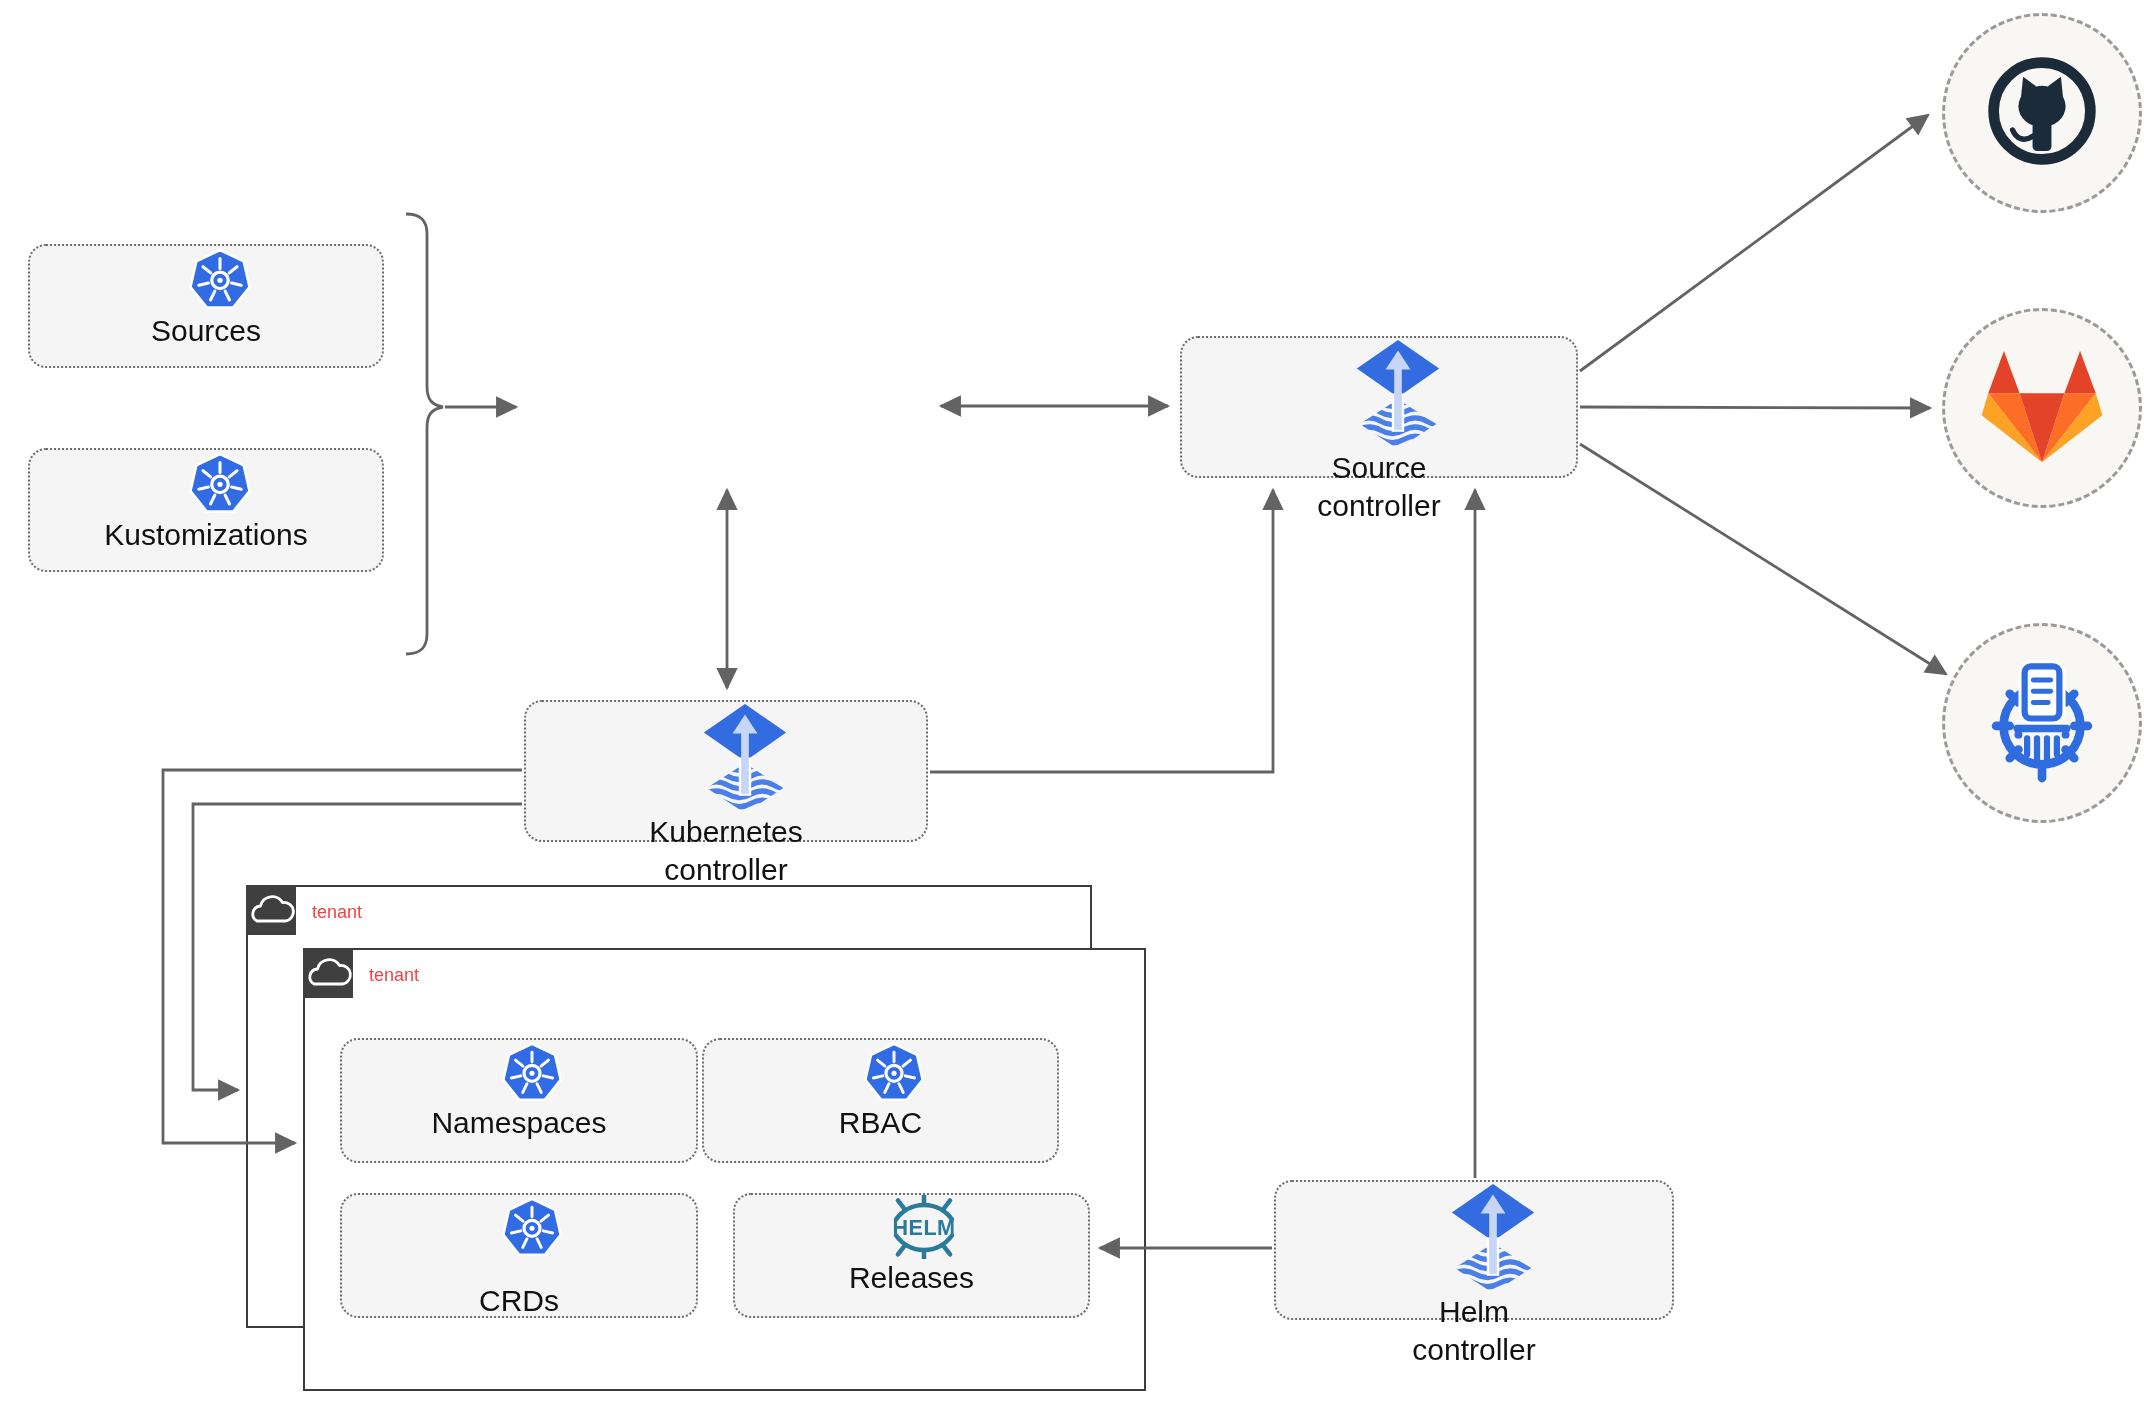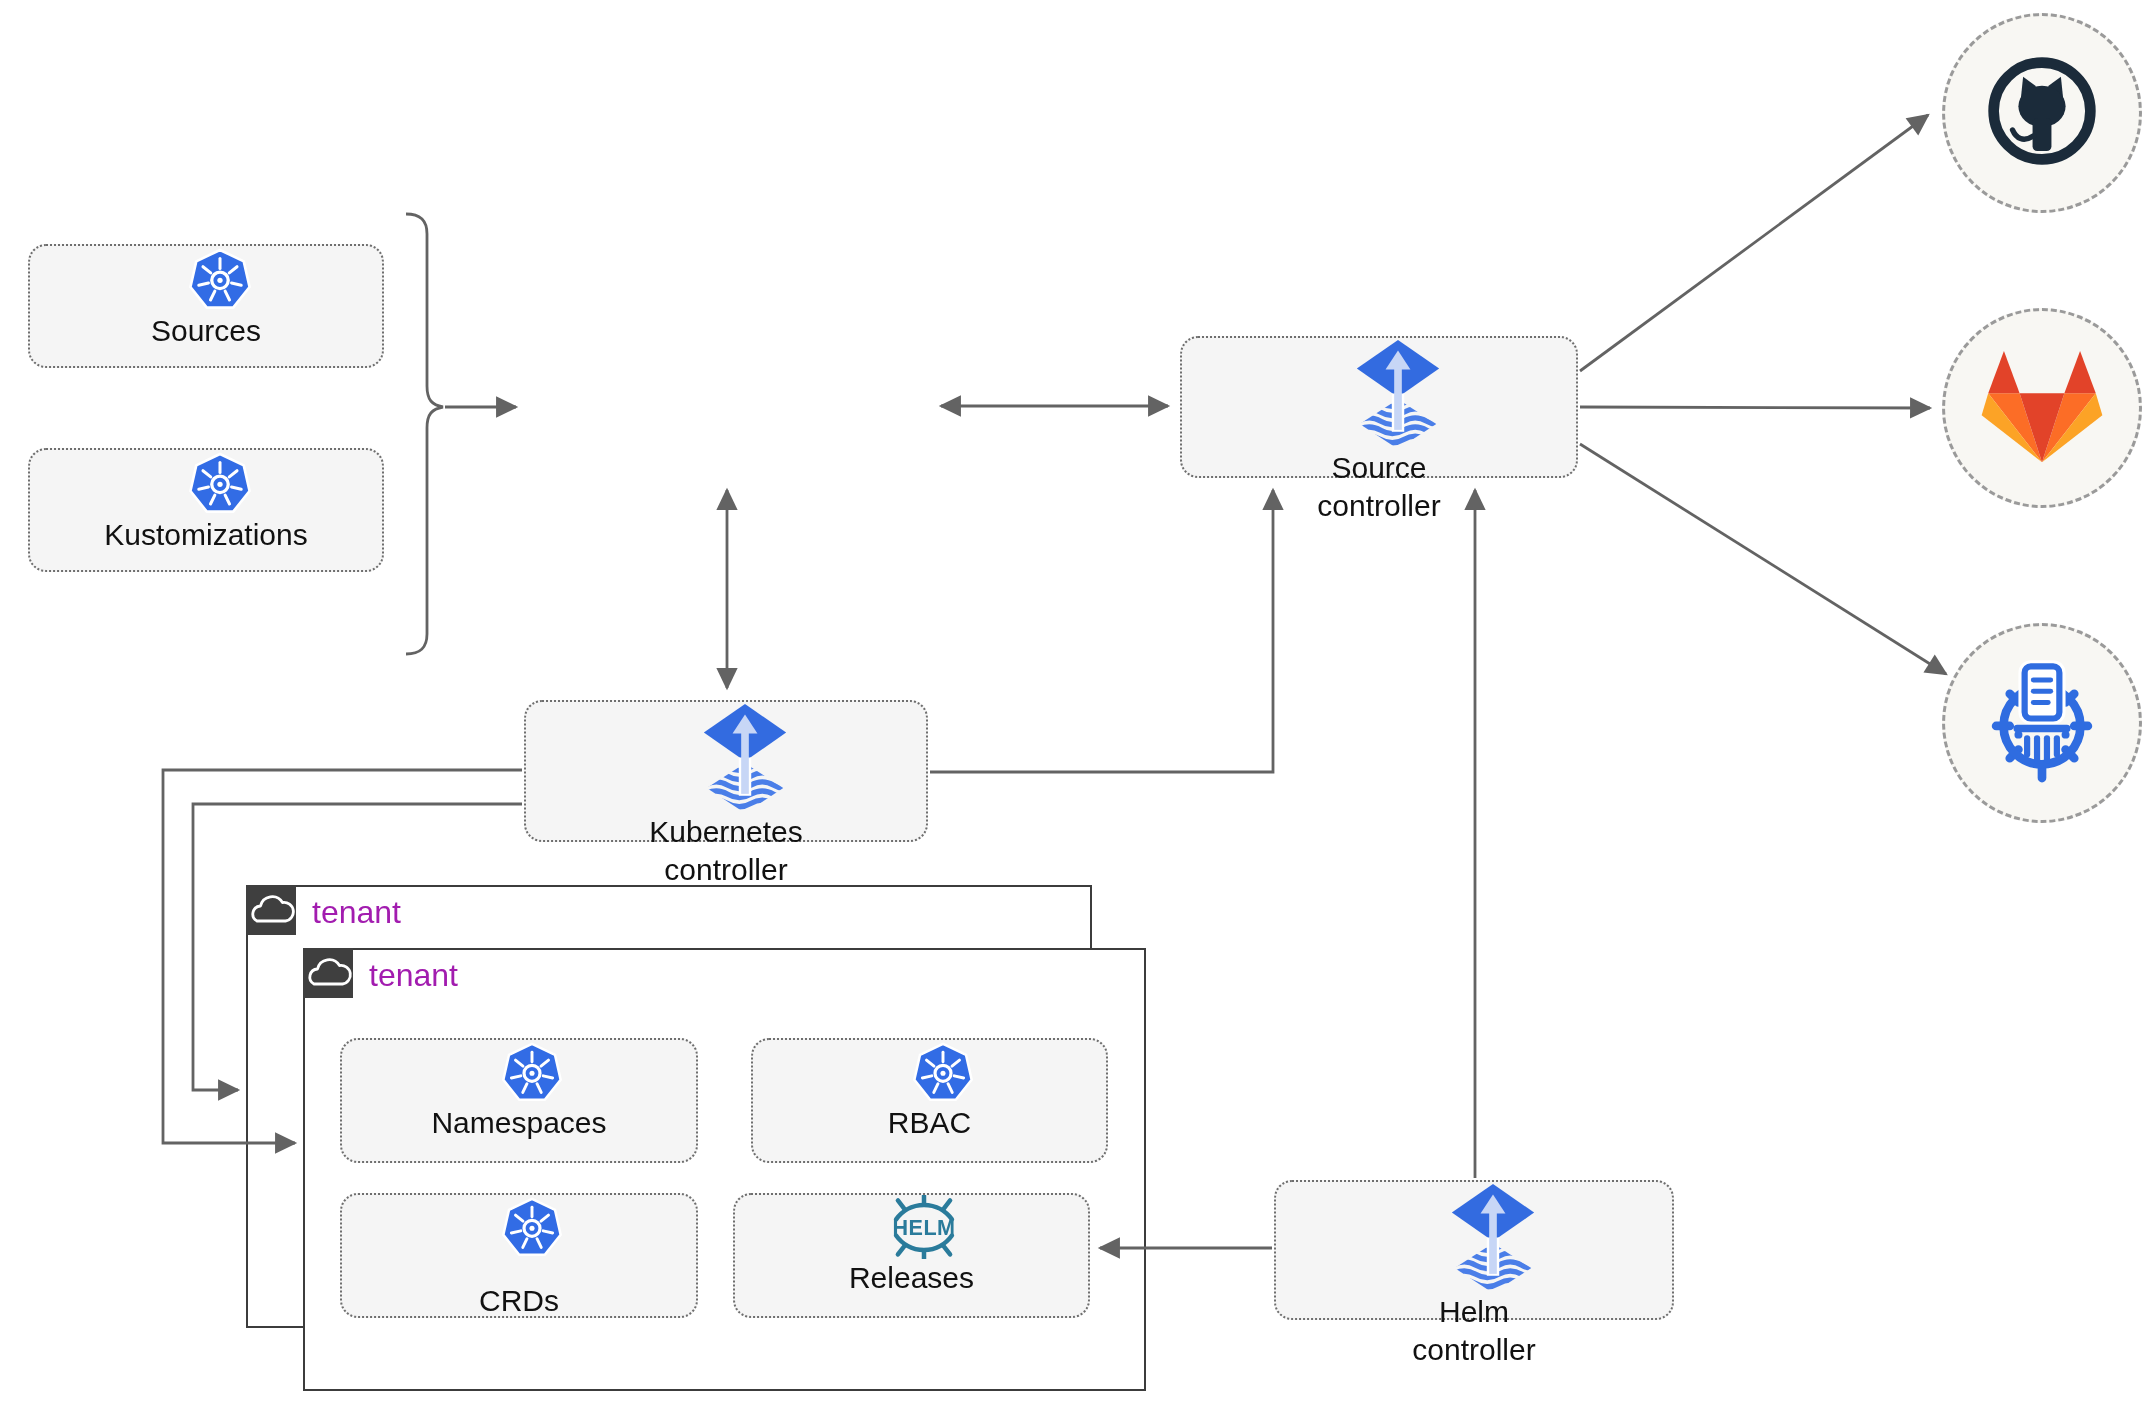--- a/index.html
+++ b/index.html
@@ -25,21 +25,21 @@
   
   .tenant{
     position:absolute;box-sizing:border-box;background:#ffffff;border:2px solid #3c3c3c;
   }
   .tenant .tab{
     position:absolute;left:-2px;top:-2px;width:50px;height:50px;background:#3f3f3f;
     display:flex;align-items:center;justify-content:center;
   }
   .tenant .tenant-lbl{
     position:absolute;left:64px;top:0;height:50px;display:flex;align-items:center;
-    font-size:32px;color:#a21caf;
+    font-size:18px;color:#ef4444;
   }
   #wires{position:absolute;left:0;top:0;z-index:6;pointer-events:none;}
   .z1{z-index:1}.z2{z-index:2}.z3{z-index:3}
 </style>
 </head>
 <body>
 
 <div id="canvas">
 
   <svg width="0" height="0" style="position:absolute" aria-hidden="true">
@@ -208,21 +208,21 @@
 
   <div class="node z3" style="left:340px;top:1038px;width:358px;height:125px;">
     <span class="icon" style="margin-left:26px;">
       <svg width="64" height="64" viewBox="0 0 100 100">
           <use href="#sym-k8s"></use>
         </svg>
     </span>
     <span class="lbl">Namespaces</span>
   </div>
 
-  <div class="node z3" style="left:751px;top:1038px;width:357px;height:125px;align-items:center;">
+  <div class="node z3" style="left:702px;top:1038px;width:357px;height:125px;align-items:center;">
     <span class="icon" style="margin-left:26px;">
       <svg width="64" height="64" viewBox="0 0 100 100">
           <use href="#sym-k8s"></use>
         </svg>
     </span>
     <span class="lbl">RBAC</span>
   </div>
 
   <div class="node z3" style="left:340px;top:1193px;width:358px;height:125px;gap:23px;">
     <span class="icon" style="margin-left:26px;">

